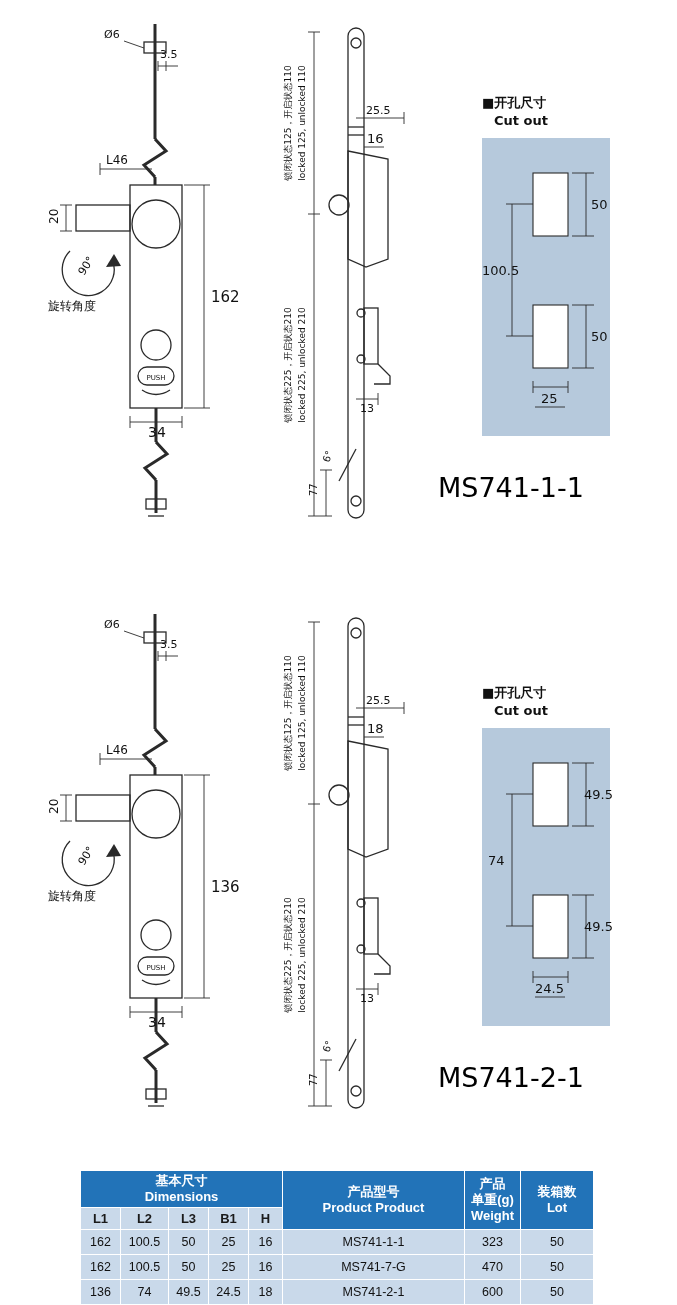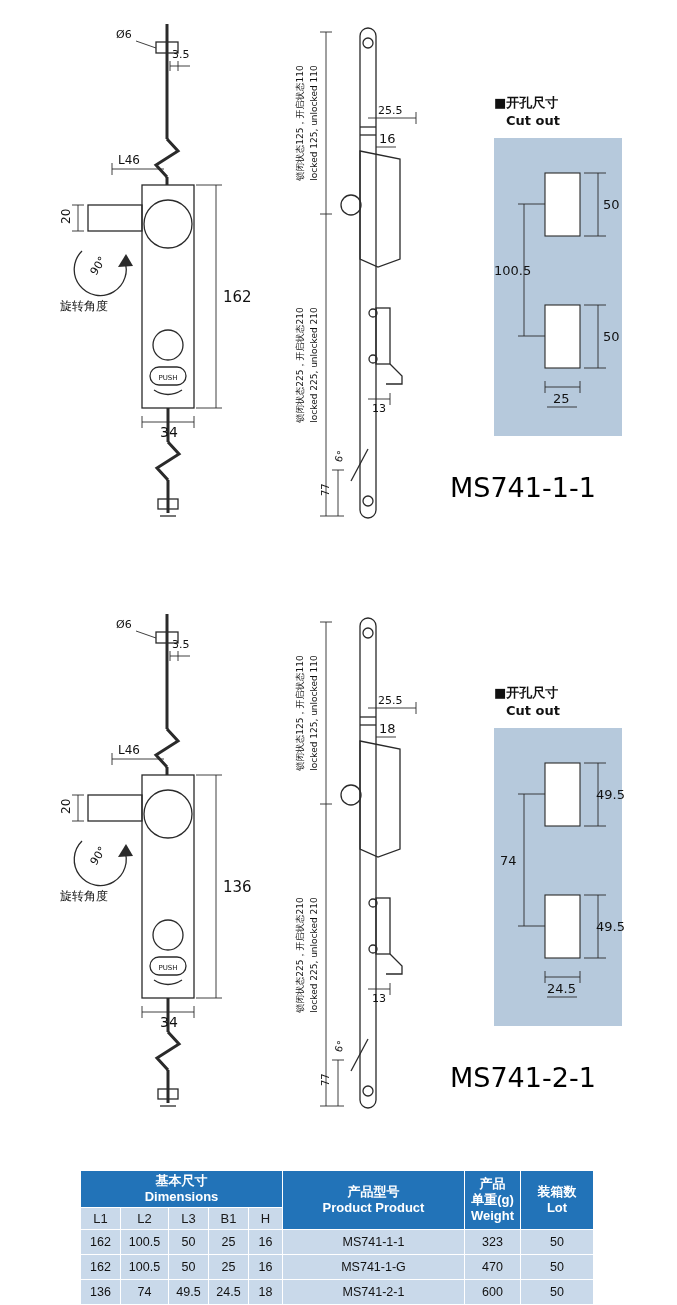--- a/index.html
+++ b/index.html
@@ -1,18 +1,18 @@
 <!DOCTYPE html>
 <html><head>
 <meta charset="utf-8">
 <style>
   html,body{margin:0;padding:0;background:#fff;}
   body{width:677px;height:1305px;font-family:"Liberation Sans",sans-serif;}
   .sheet{position:relative;width:677px;height:1305px;background:#fff;overflow:hidden;}
-  .unit{position:absolute;left:26px;}
+  .unit{position:absolute;left:14px;}
   #unit1{top:8px;}
   #unit2{top:598px;}
   
   svg .ln{fill:none;stroke:#2a2a2a;stroke-width:1.3;}
   svg .rod{fill:none;stroke:#2a2a2a;stroke-width:3;}
   svg .dim{fill:none;stroke:#2a2a2a;stroke-width:0.9;}
   svg .cut{fill:#ffffff;stroke:#2a2a2a;stroke-width:1.1;}
   svg .ah{fill:#2a2a2a;stroke:none;}
   svg text{font-family:"DejaVu Sans","Liberation Sans",sans-serif;fill:#111;}
   svg .t{font-size:11px;}
@@ -23,21 +23,21 @@
   svg .t14{font-size:14px;}
   svg .t15{font-size:15px;}
   svg .tp{font-size:7px;}
   svg .tb{font-size:13px;font-weight:bold;}
   svg .model{font-size:27px;fill:#000;}
   
   .tblwrap{position:absolute;top:1170px;left:80px;}
   table.spec{border-collapse:collapse;}
   table.spec th,table.spec td{border:1px solid #ffffff;text-align:center;vertical-align:middle;padding:0 2px;}
   table.spec th.blue{background:#2273b8;color:#fff;font-size:13px;font-weight:bold;line-height:1.25;}
-  table.spec tr.subhdr th{background:#c9d9ea;color:#1a1a1a;font-size:13px;font-weight:normal;height:21px;}
+  table.spec tr.subhdr th{background:#c9d9ea;color:#1a1a1a;font-size:13px;font-weight:bold;height:21px;}
   table.spec tbody td{background:#c9d9ea;color:#111;font-size:12.5px;height:24px;}
   table.spec tr.h1 th{height:36px;}
 </style>
 </head>
 <body>
 
 <div class="sheet">
 
   <div class="unit" id="unit1">
   <svg width="640" height="530" viewBox="0 0 640 530">
@@ -335,21 +335,21 @@
           <td>MS741-1-1</td>
           <td>323</td>
           <td>50</td>
         </tr>
         <tr>
           <td>162</td>
           <td>100.5</td>
           <td>50</td>
           <td>25</td>
           <td>16</td>
-          <td>MS741-1-G</td>
+          <td>MS741-7-G</td>
           <td>470</td>
           <td>50</td>
         </tr>
         <tr>
           <td>136</td>
           <td>74</td>
           <td>49.5</td>
           <td>24.5</td>
           <td>18</td>
           <td>MS741-2-1</td>

